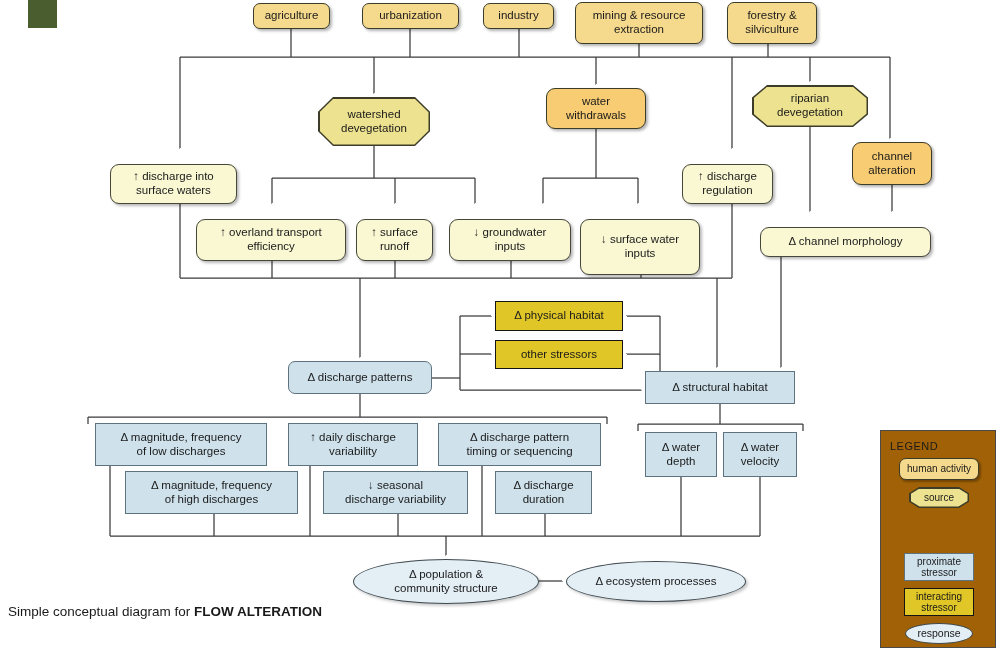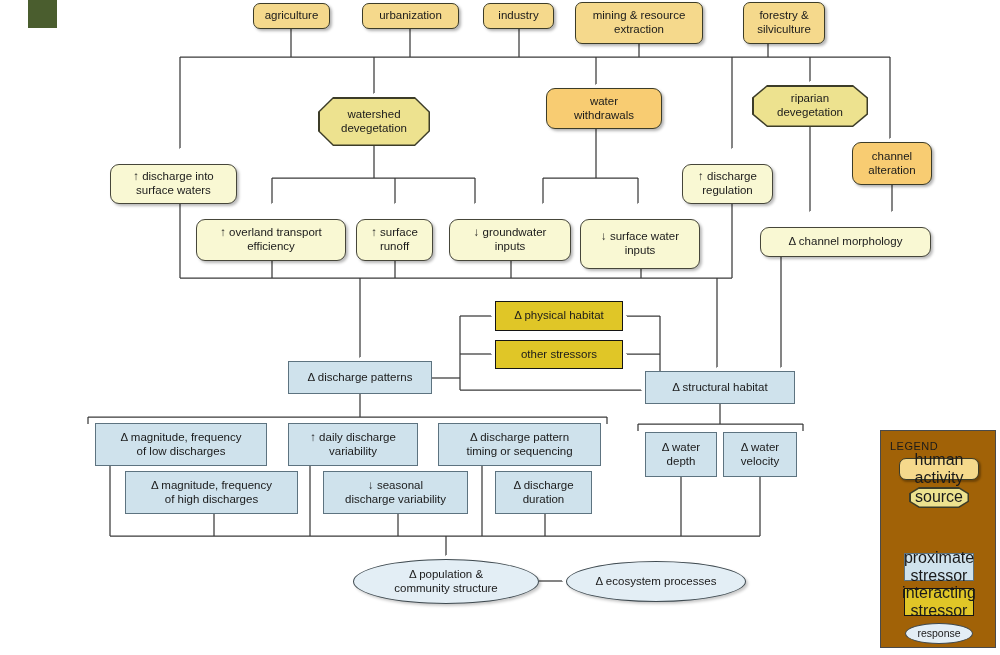--- a/index.html
+++ b/index.html
@@ -32,21 +32,21 @@
   .node.proximate{background:#CFE2EC;border:1.5px solid #5d7380;}
   
   .node.response{background:#E3EEF5;border:1.4px solid #3f4a50;border-radius:50%;
                  box-shadow:2px 2px 3px rgba(0,0,0,0.22);}
   #corner-square{position:absolute;left:28px;top:0;width:29px;height:28px;background:#4A5D2E;}
   
   #legend{position:absolute;left:880px;top:430px;width:116px;height:218px;
           border:1.5px solid #4a4a4a;background:#a16207;box-sizing:border-box;}
   #legend .lg-title{position:absolute;left:9px;top:9px;font-size:11px;letter-spacing:0.5px;}
   .lg-item{position:absolute;display:flex;align-items:center;justify-content:center;
-           text-align:center;font-size:16px;line-height:1.15;box-sizing:border-box;}
+           text-align:center;font-size:10px;line-height:1.15;box-sizing:border-box;}
   .lg-item span{white-space:pre-line;}
   .lg-activity{left:18px;top:27px;width:80px;height:22px;background:#F5D98C;
                border:1.3px solid #3c3c28;border-radius:7px;box-shadow:1.5px 1.5px 2px rgba(0,0,0,0.3);}
   .lg-source{left:28px;top:56px;width:60px;height:21px;background:#3c3c28;position:absolute;
      clip-path:polygon(10px 0%,calc(100% - 10px) 0%,100% 30%,100% 70%,calc(100% - 10px) 100%,10px 100%,0% 70%,0% 30%);}
   .lg-source .hex-inner{clip-path:polygon(9px 0%,calc(100% - 9px) 0%,100% 30%,100% 70%,calc(100% - 9px) 100%,9px 100%,0% 70%,0% 30%);}
   .lg-step{left:11px;top:84px;width:94px;height:31px;background:#F9F8D3;
            border:1.2px solid #46463a;border-radius:8px;box-shadow:1.5px 1.5px 2px rgba(0,0,0,0.25);}
   .lg-proximate{left:23px;top:122px;width:70px;height:28px;background:#CFE2EC;border:1.4px solid #5d7380;}
   .lg-interacting{left:23px;top:157px;width:70px;height:28px;background:#E0C627;border:1.6px solid #141414;}
@@ -141,31 +141,31 @@
       <div class="node activity" style="left: 362px; top: 3px; width: 97px; height: 26px;">
         <span>urbanization</span>
       </div>
       <div class="node activity" style="left: 483px; top: 3px; width: 71px; height: 26px;">
         <span>industry</span>
       </div>
       <div class="node activity" style="left: 575px; top: 2px; width: 128px; height: 42px;">
         <span>mining &amp; resource
 extraction</span>
       </div>
-      <div class="node activity" style="left: 727px; top: 2px; width: 82px; height: 42px; margin-left: 16px;">
+      <div class="node activity" style="left: 727px; top: 2px; width: 90px; height: 42px;">
         <span>forestry &amp;
 silviculture</span>
       </div>
       <div class="node source" style="left: 318px; top: 97px; width: 112px; height: 49px;">
         <div class="hex-inner">
           <span>watershed
 devegetation</span>
         </div>
       </div>
-      <div class="node activity2" style="left: 546px; top: 88px; width: 116px; height: 41px;">
+      <div class="node activity2" style="left: 546px; top: 88px; width: 100px; height: 41px;">
         <span>water
 withdrawals</span>
       </div>
       <div class="node source" style="left: 752px; top: 85px; width: 116px; height: 42px;">
         <div class="hex-inner">
           <span>riparian
 devegetation</span>
         </div>
       </div>
       <div class="node activity2" style="left: 852px; top: 142px; width: 80px; height: 43px;">
@@ -185,34 +185,34 @@
 efficiency</span>
       </div>
       <div class="node step" style="left: 356px; top: 207px; width: 77px; height: 42px;">
         <span>↑ surface
 runoff</span>
       </div>
       <div class="node step" style="left: 449px; top: 207px; width: 122px; height: 42px;">
         <span>↓ groundwater
 inputs</span>
       </div>
-      <div class="node step" style="left: 580px; top: 207px; width: 120px; height: 50px;">
+      <div class="node step" style="left: 580px; top: 207px; width: 120px; height: 56px;">
         <span>↓ surface water
 inputs</span>
       </div>
       <div class="node step" style="left: 760px; top: 215px; width: 171px; height: 30px;">
         <span>Δ channel morphology</span>
       </div>
       <div class="node interacting" style="left: 495px; top: 301px; width: 128px; height: 30px;">
         <span>Δ physical habitat</span>
       </div>
       <div class="node interacting" style="left: 495px; top: 340px; width: 128px; height: 29px;">
         <span>other stressors</span>
       </div>
-      <div class="node proximate" style="left: 288px; top: 361px; width: 144px; height: 33px;">
+      <div class="node proximate" style="left: 288px; top: 361px; width: 144px; height: 33px; border-radius: 7px;">
         <span>Δ discharge patterns</span>
       </div>
       <div class="node proximate" style="left: 645px; top: 371px; width: 150px; height: 33px;">
         <span>Δ structural habitat</span>
       </div>
       <div class="node proximate" style="left: 95px; top: 423px; width: 172px; height: 43px;">
         <span>Δ magnitude, frequency
 of low discharges</span>
       </div>
       <div class="node proximate" style="left: 288px; top: 423px; width: 130px; height: 43px;">
@@ -268,14 +268,15 @@
     </div>
     <div class="lg-item lg-interacting">
       <span>interacting
 stressor</span>
     </div>
     <div class="lg-item lg-response">
       <span>response</span>
     </div>
   </div>
 
+  <div id="caption"><span>Simple conceptual diagram for </span><span class="t-bold">FLOW ALTERATION</span></div>
 
 </div>
 
 </body></html>

